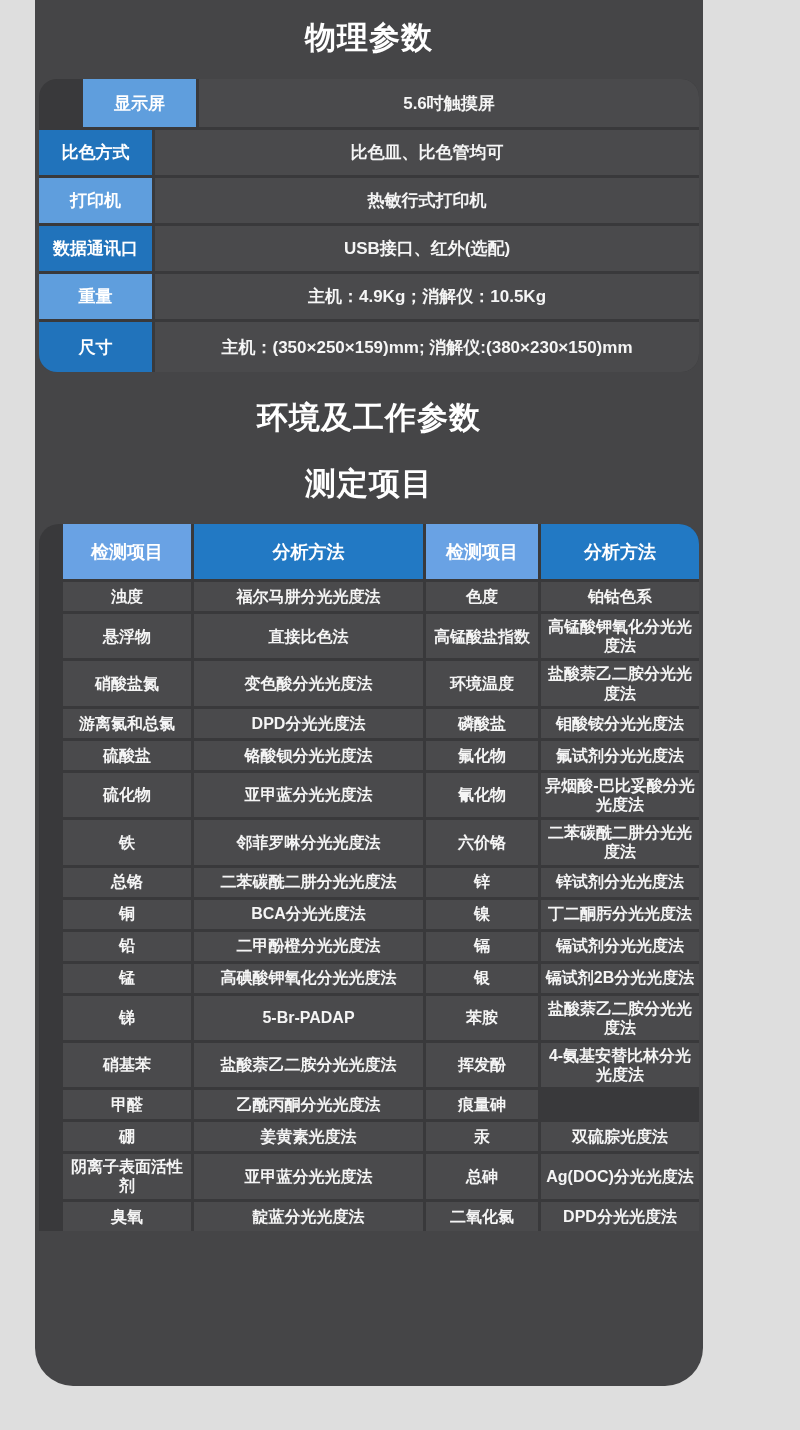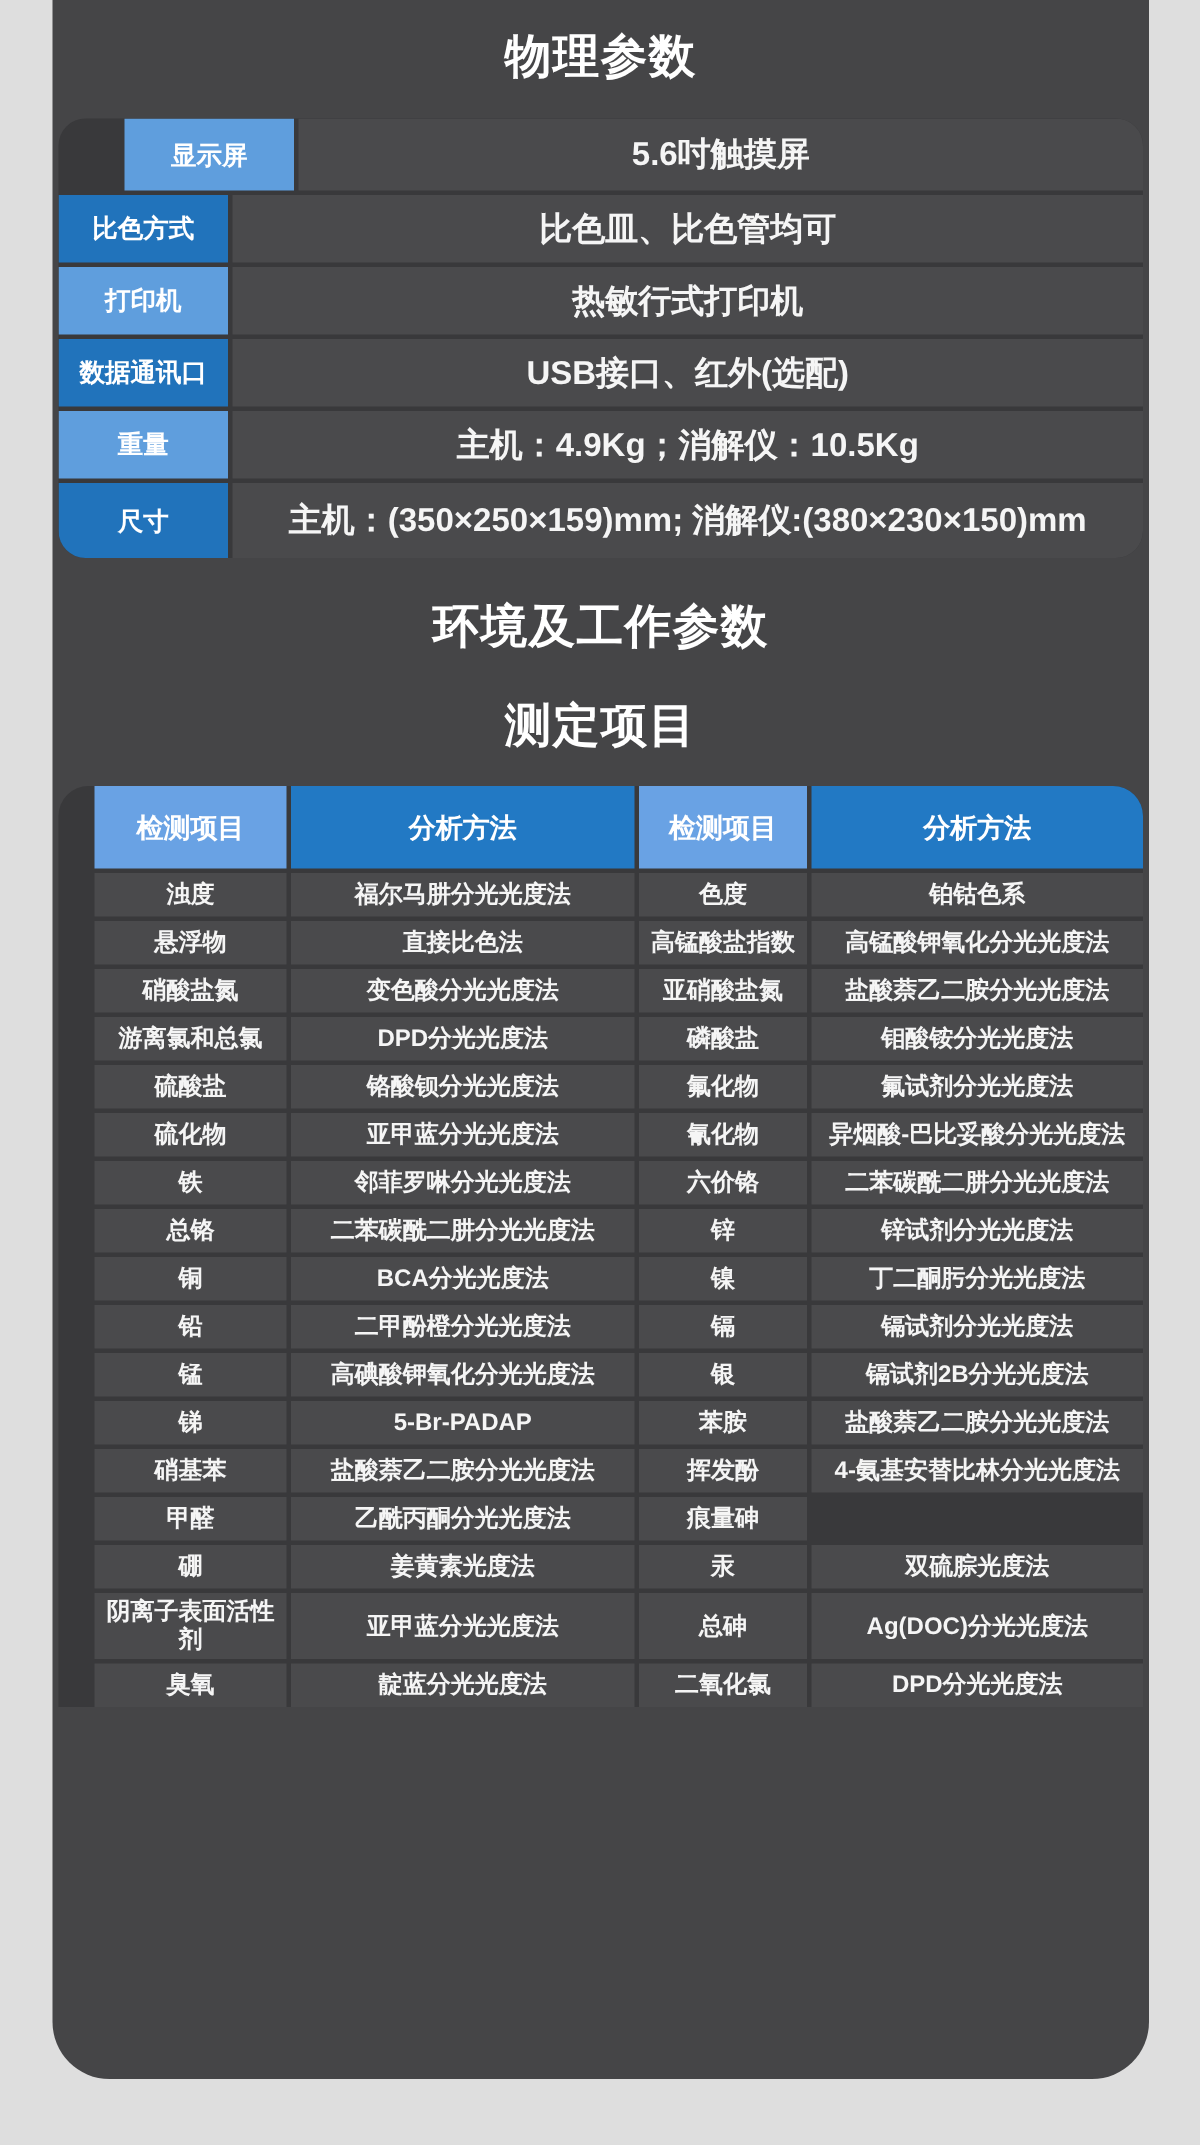--- a/index.html
+++ b/index.html
@@ -16,21 +16,21 @@
   *{box-sizing:border-box;}
   html,body{margin:0;padding:0;}
   body{
     width:800px;height:1430px;
     background:var(--page-bg);
     font-family:"Liberation Sans","DejaVu Sans",sans-serif;
     position:relative;
   }
   .panel{
     position:absolute;left:35px;top:0;
-    width:731px;height:1386px;
+    width:668px;height:1386px;
     background:var(--panel-bg);
     border-radius:0 0 38px 38px;
     overflow:hidden;
   }
   .section-title{
     margin:0;color:#ffffff;
     font-size:31px;font-weight:bold;
     text-align:center;letter-spacing:1px;
     line-height:44px;
   }
@@ -54,22 +54,22 @@
   .spec-label{
     display:flex;align-items:center;justify-content:center;
     color:#ffffff;font-size:17px;font-weight:bold;
     text-align:center;padding:2px;
   }
   .spec-row:nth-child(odd) .spec-label{background:var(--label-blue-light);}
   .spec-row:nth-child(even) .spec-label{background:var(--label-blue-dark);}
   .spec-value{
     background:var(--cell-bg);
     display:flex;align-items:center;justify-content:center;
-    color:var(--text);font-size:22px;font-weight:bold;
-    text-align:left;padding:2px 8px;
+    color:var(--text);font-size:17px;font-weight:bold;
+    text-align:right;padding:2px 8px;
   }
 
   .measure-table{
     display:grid;row-gap:3px;
     background:var(--separator);
     border-radius:20px 20px 0 0;overflow:hidden;
     margin:0 4px;
   }
   .m-row{
     display:grid;grid-template-columns:128px 229px 112px 1fr;column-gap:3px;margin-left:24px;
@@ -150,21 +150,21 @@
   <div class="m-row">
     <div class="m-cell">悬浮物</div>
     <div class="m-cell">直接比色法</div>
     <div class="m-cell">高锰酸盐指数</div>
     <div class="m-cell">高锰酸钾氧化分光光度法</div>
   </div>
 
   <div class="m-row">
     <div class="m-cell">硝酸盐氮</div>
     <div class="m-cell">变色酸分光光度法</div>
-    <div class="m-cell">亚硝酸盐氮</div>
+    <div class="m-cell">环境温度</div>
     <div class="m-cell">盐酸萘乙二胺分光光度法</div>
   </div>
 
   <div class="m-row">
     <div class="m-cell">游离氯和总氯</div>
     <div class="m-cell">DPD分光光度法</div>
     <div class="m-cell">磷酸盐</div>
     <div class="m-cell">钼酸铵分光光度法</div>
   </div>
 

